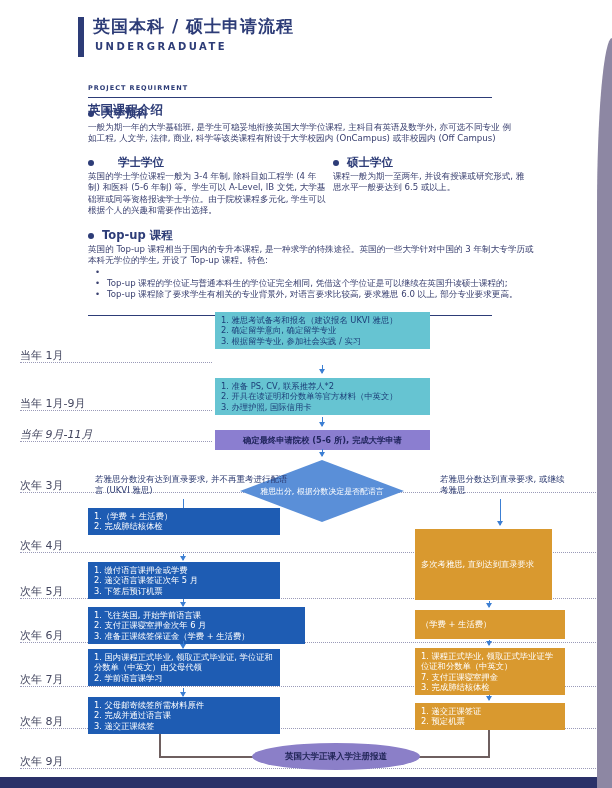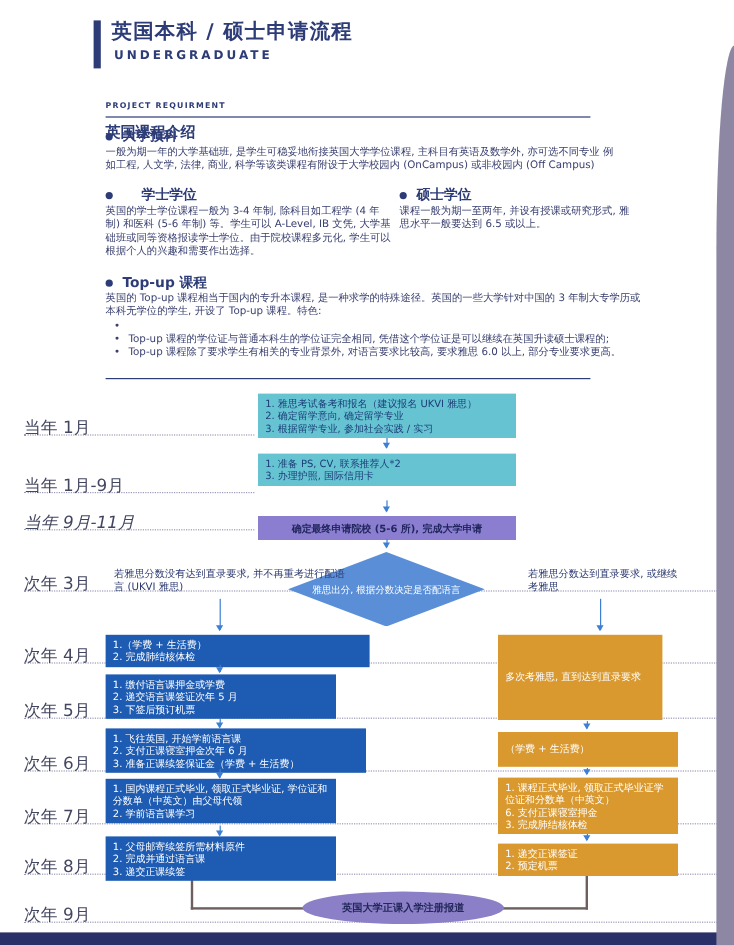--- a/index.html
+++ b/index.html
@@ -13,21 +13,21 @@
   .sec-subheading{position:absolute;left:88px;top:84px;font-size:6.5px;font-weight:600;color:#2d3c77;letter-spacing:1px;}
   .hrule{position:absolute;height:0;border-top:1.3px solid #2d3c77;}
   
   .bullet-head{position:absolute;font-size:11.5px;font-weight:bold;color:#2d3c77;display:flex;align-items:center;gap:8px;}
   .dot{width:6px;height:6px;border-radius:50%;background:#2d3c77;display:inline-block;}
   .body-text{position:absolute;font-size:8.6px;line-height:11.3px;color:#3a4070;}
   .sub-bullets{position:absolute;font-size:8.6px;line-height:10.8px;color:#3a4070;}
   .sub-bullets .row{display:flex;gap:7px;}
   .sub-bullets .mk{color:#3a4070;}
   
-  .tl-label{position:absolute;left:20px;font-size:14px;color:#43465f;white-space:nowrap;z-index:2;}
+  .tl-label{position:absolute;left:20px;font-size:11px;color:#43465f;white-space:nowrap;z-index:2;}
   .tl-dots{position:absolute;left:20px;height:0;border-top:1px dotted #9a9ab8;z-index:0;}
   
   .fbox{position:absolute;z-index:2;font-size:8.3px;line-height:10.3px;padding:3px 6px;box-sizing:border-box;}
   .cyan{background:#66c4d2;color:#1c3e78;}
   .purple{background:#8b7ed0;color:#22265e;text-align:center;font-weight:600;}
   .blue{background:#1e5cb3;color:#ffffff;}
   .orange{background:#d9992f;color:#ffffff;}
   .diamond{position:absolute;left:240px;top:460px;width:164px;height:62px;background:#5a8fd8;
            clip-path:polygon(50% 0,100% 50%,50% 100%,0 50%);display:flex;align-items:center;justify-content:center;
            color:#ffffff;font-size:7.9px;text-align:center;z-index:2;}
@@ -110,48 +110,49 @@
   <div class="tl-dots" style="top:598px;width:578px;"></div>
   <div class="tl-label" style="top:628px;">次年 6月</div>
   <div class="tl-dots" style="top:642px;width:578px;"></div>
   <div class="tl-label" style="top:672px;">次年 7月</div>
   <div class="tl-dots" style="top:686px;width:578px;"></div>
   <div class="tl-label" style="top:714px;">次年 8月</div>
   <div class="tl-dots" style="top:728px;width:578px;"></div>
   <div class="tl-label" style="top:754px;">次年 9月</div>
   <div class="tl-dots" style="top:768px;width:578px;"></div>
 
-  <div class="fbox cyan" style="left:215px;top:328px;width:215px;">
+  <div class="fbox cyan" style="left:215px;top:312px;width:215px;">
     <div>1. 雅思考试备考和报名（建议报名 UKVI 雅思）</div>
     <div>2. 确定留学意向, 确定留学专业</div>
     <div>3. 根据留学专业, 参加社会实践 / 实习</div>
   </div>
   <div class="arr" style="left:322px;top:365px;height:8px;"></div>
 
   <div class="fbox cyan" style="left:215px;top:378px;width:215px;">
     <div>1. 准备 PS, CV, 联系推荐人*2</div>
+    <div>2. 开具在读证明和分数单等官方材料（中英文）</div>
     <div>3. 办理护照, 国际信用卡</div>
   </div>
   <div class="arr" style="left:322px;top:417px;height:9px;"></div>
 
   <div class="fbox purple vcenter" style="left:215px;top:430px;width:215px;height:20px;">
     <div>确定最终申请院校 (5-6 所), 完成大学申请</div>
   </div>
   <div class="arr" style="left:322px;top:449px;height:7px;"></div>
 
   <div class="diamond">
     <div style="width:140px;">雅思出分, 根据分数决定是否配语言</div>
   </div>
 
   <div class="note" style="left:95px;top:474px;width:196px;">若雅思分数没有达到直录要求, 并不再重考进行配语言 (UKVI 雅思)</div>
   <div class="arr" style="left:183px;top:499px;height:26px;"></div>
   <div class="note" style="left:440px;top:474px;width:132px;">若雅思分数达到直录要求, 或继续考雅思</div>
   <div class="arr" style="left:500px;top:499px;height:26px;"></div>
 
-  <div class="fbox blue" style="left:88px;top:529px;width:220px;">
+  <div class="fbox blue" style="left:88px;top:508px;width:192px;">
     <div>1.（学费 + 生活费）</div>
     <div>2. 完成肺结核体检</div>
   </div>
   <div class="arr" style="left:183px;top:554px;height:6px;"></div>
 
   <div class="fbox blue" style="left:88px;top:562px;width:192px;">
     <div>1. 缴付语言课押金或学费</div>
     <div>2. 递交语言课签证次年 5 月</div>
     <div>3. 下签后预订机票</div>
   </div>
@@ -181,21 +182,21 @@
   </div>
   <div class="arr" style="left:489px;top:601px;height:6px;"></div>
 
   <div class="fbox orange vcenter" style="left:415px;top:610px;width:150px;height:29px;">
     <div>（学费 + 生活费）</div>
   </div>
   <div class="arr" style="left:489px;top:640px;height:5px;"></div>
 
   <div class="fbox orange" style="left:415px;top:648px;width:150px;">
     <div>1. 课程正式毕业, 领取正式毕业证学位证和分数单（中英文）</div>
-    <div>6. 支付正课寝室押金</div>
+    <div>7. 支付正课寝室押金</div>
     <div>3. 完成肺结核体检</div>
   </div>
   <div class="arr" style="left:489px;top:695px;height:5px;"></div>
 
   <div class="fbox orange" style="left:415px;top:703px;width:150px;">
     <div>1. 递交正课签证</div>
     <div>2. 预定机票</div>
   </div>
 
   <div class="elbow-l"></div>

